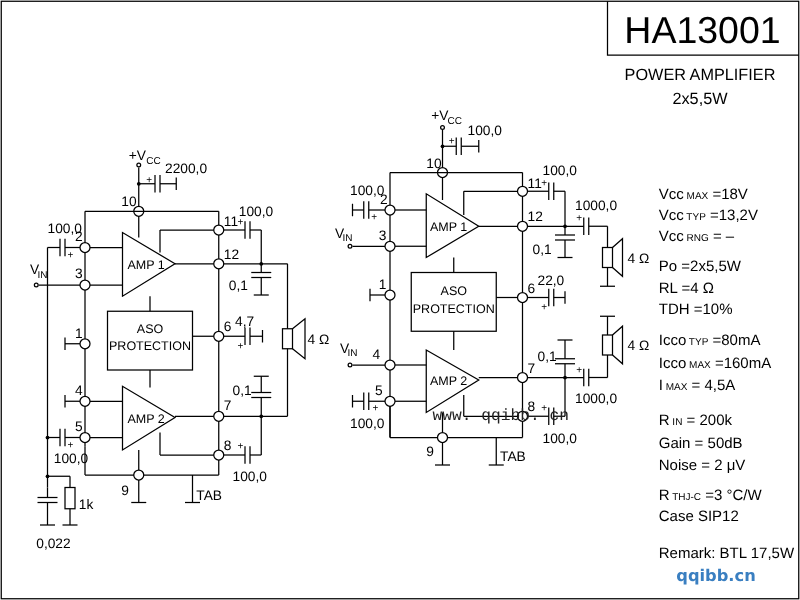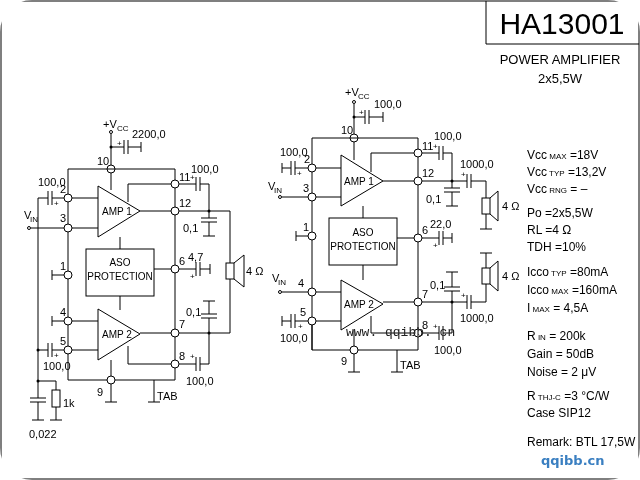--- a/index.html
+++ b/index.html
@@ -1,16 +1,16 @@
 <!DOCTYPE html>
 <html><head>
 <meta charset="utf-8">
 <style>
   html,body{margin:0;padding:0;background:#fff;}
-  #stage{position:relative;width:640px;height:480px;background:#fff;overflow:hidden;border-radius:32px;}
+  #stage{position:relative;width:640px;height:480px;background:#fff;overflow:hidden;}
   svg{position:absolute;left:0;top:0;}
   svg text{font-family:"Liberation Sans Narrow","Liberation Sans",sans-serif;fill:#000;}
   .w{stroke:#000;stroke-width:1;fill:none;}
   .pin{stroke:#000;stroke-width:1;fill:#fff;}
   .dot{fill:#000;}
   .lbl{font-size:11px;}
   .sm{font-size:8px;}
   .blk{font-size:10px;}
   .spec{font-size:12px;}
   .title{font-size:30px;font-weight:normal;}

